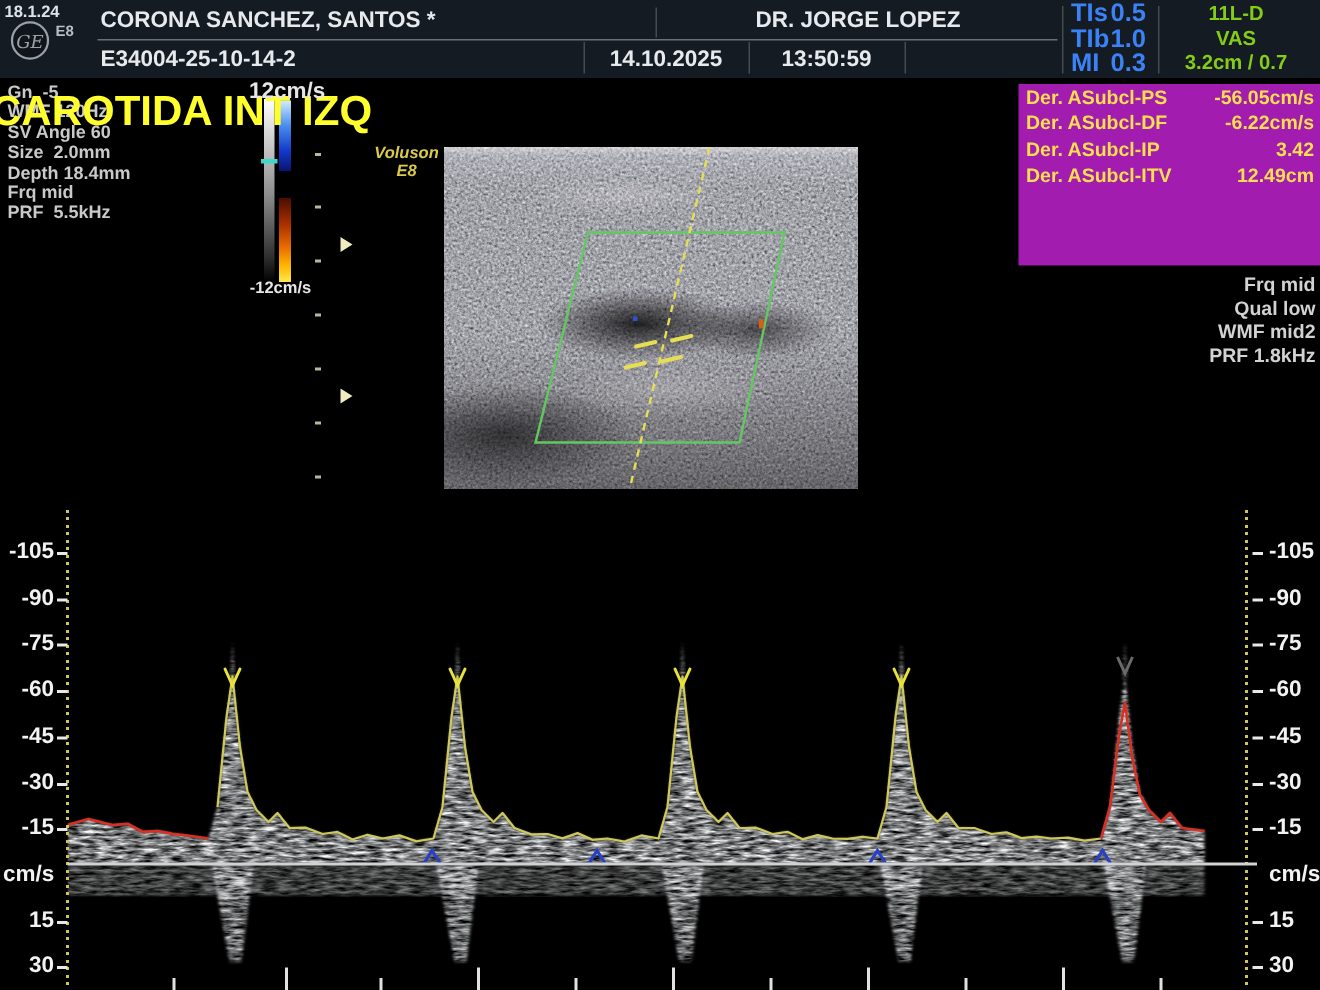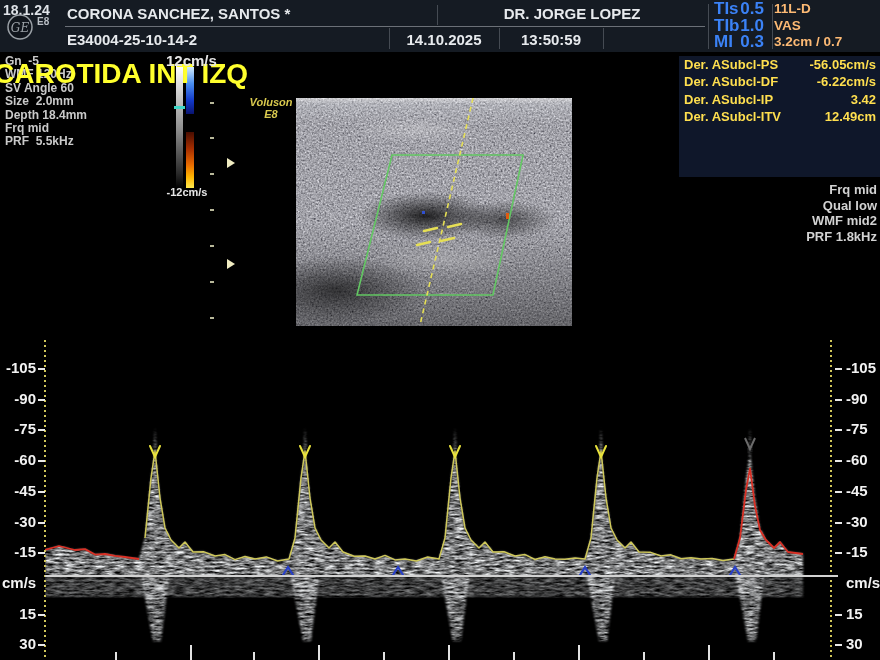--- a/index.html
+++ b/index.html
@@ -3,25 +3,25 @@
 <meta charset="utf-8">
 <style>
   html,body{margin:0;padding:0;background:#000;}
   #screen{position:relative;width:880px;height:660px;background:#000;overflow:hidden;
           font-family:"Liberation Sans",sans-serif;}
   
   .topbar{position:absolute;left:0;top:0;width:880px;height:52px;background:#151b23;z-index:10;}
   .tb-underline{position:absolute;left:65px;top:26px;width:640px;height:1px;background:#6b7077;}
   .vd{position:absolute;width:1px;background:#454b53;}
   .tb-text{position:absolute;color:#e7eaed;font-weight:bold;font-size:15px;white-space:nowrap;}
-  .version{position:absolute;left:3px;top:2px;font-size:14px;font-weight:bold;color:#dfe3e8;}
+  .version{position:absolute;left:3px;top:2px;font-size:11px;font-weight:bold;color:#dfe3e8;}
   .e8lab{position:absolute;left:37px;top:16px;font-size:10px;font-weight:bold;color:#b9bec4;}
   .ti-block{position:absolute;left:714px;top:1px;width:50px;color:#3b82f6;font-size:17px;font-weight:bold;}
   .ti-row{display:flex;justify-content:space-between;height:16.6px;line-height:16.6px;}
-  .probe-block{position:absolute;left:774px;top:1px;width:100px;text-align:left;color:#fdba74;
+  .probe-block{position:absolute;left:774px;top:1px;width:100px;text-align:center;color:#84cc16;
                font-size:13.5px;font-weight:bold;}
   .probe-block div{height:16.6px;line-height:16.6px;}
   
   .lparams{position:absolute;left:5px;top:55px;font-size:12px;font-weight:bold;color:#c9c9c9;
            line-height:13.4px;white-space:pre;z-index:2;}
   
   .annot{position:absolute;left:-6px;top:58px;font-size:28px;font-weight:bold;color:#ffff2d;
          white-space:nowrap;z-index:6;}
   
   .scale-top{position:absolute;left:166px;top:52px;width:44px;text-align:center;font-size:15px;
@@ -47,21 +47,21 @@
   .bm-shade{position:absolute;left:0;top:0;width:276px;height:228px;background:
       radial-gradient(90px 32px at 130px 118px, rgba(0,0,0,.8), rgba(0,0,0,0) 75%),
       radial-gradient(70px 26px at 208px 122px, rgba(0,0,0,.55), rgba(0,0,0,0) 75%),
       radial-gradient(120px 45px at 40px 192px, rgba(0,0,0,.6), rgba(0,0,0,0) 75%),
       radial-gradient(110px 26px at 150px 162px, rgba(255,255,255,.20), rgba(0,0,0,0) 70%),
       radial-gradient(95px 18px at 120px 32px, rgba(255,255,255,.22), rgba(0,0,0,0) 70%),
       linear-gradient(180deg, rgba(255,255,255,.5) 0px, rgba(230,235,240,.22) 6px, rgba(0,0,0,0) 26px),
       linear-gradient(180deg, rgba(0,0,0,0) 55%, rgba(0,0,0,.38) 100%);}
   .bm-overlay{position:absolute;left:0;top:0;}
   
-  .meas{position:absolute;left:679px;top:56px;width:201px;height:121px;background:#0f172a;z-index:10;}
+  .meas{position:absolute;left:679px;top:56px;width:201px;height:121px;background:#a21caf;z-index:10;}
   .meas-row{height:17.28px;display:flex;justify-content:space-between;align-items:center;
             padding:0 4px 0 5px;font-size:13px;font-weight:bold;color:#ffdf4f;white-space:nowrap;}
   
   .pwparams{position:absolute;left:717px;top:182px;width:160px;text-align:right;font-size:13px;
             font-weight:bold;color:#d2d2d2;line-height:15.5px;z-index:2;}
   
   .axlabel{position:absolute;font-size:15px;font-weight:bold;color:#f2f2f2;height:18px;
            line-height:18px;z-index:3;white-space:nowrap;}
   .axdash{position:absolute;width:7px;height:2px;background:#e8e8e8;z-index:3;}
   .dotline{position:absolute;top:340px;height:320px;width:2px;z-index:2;

